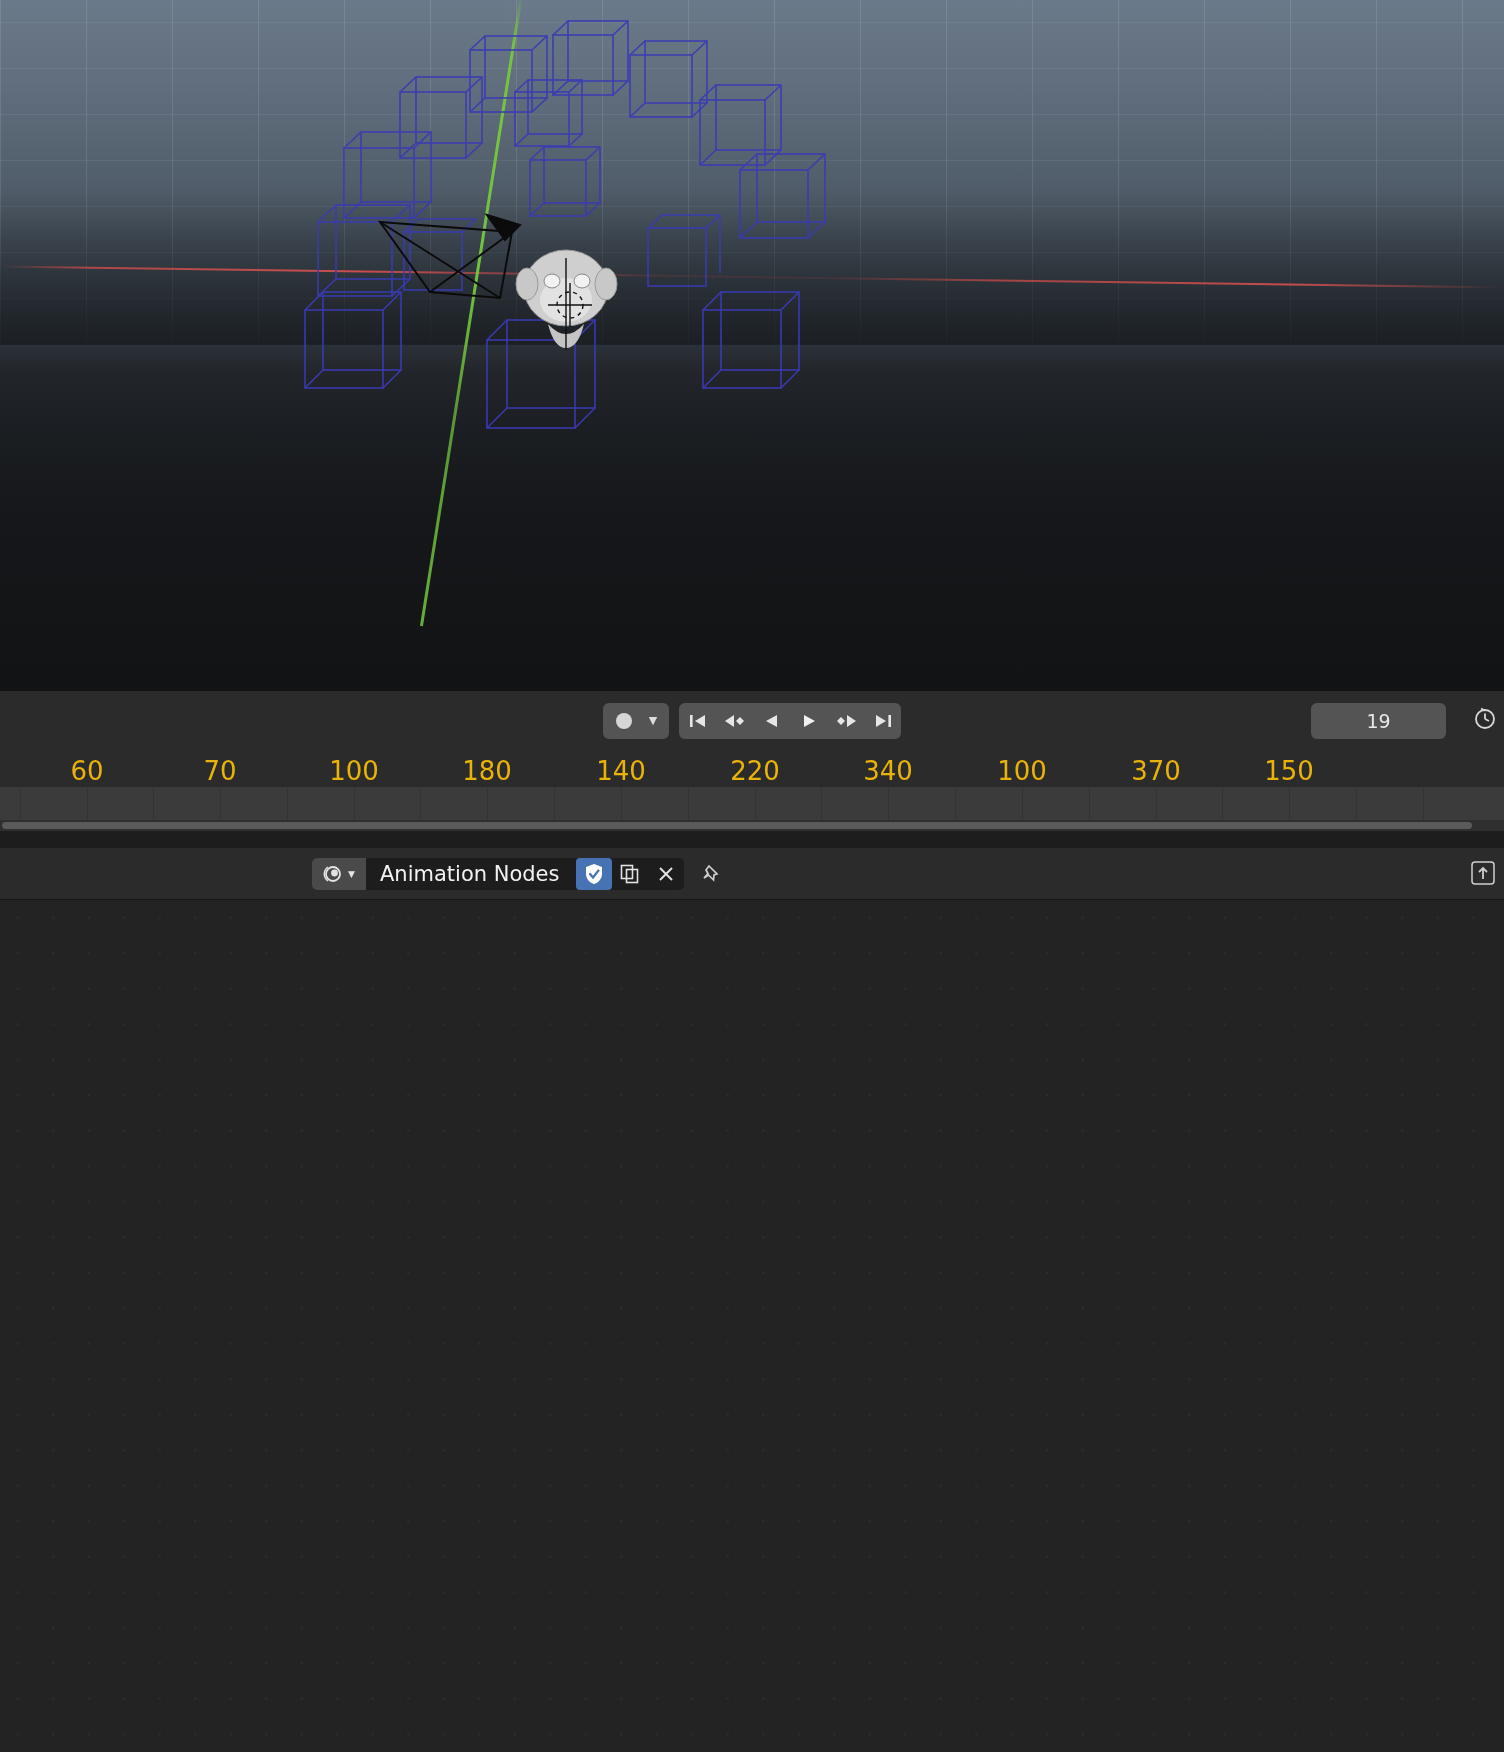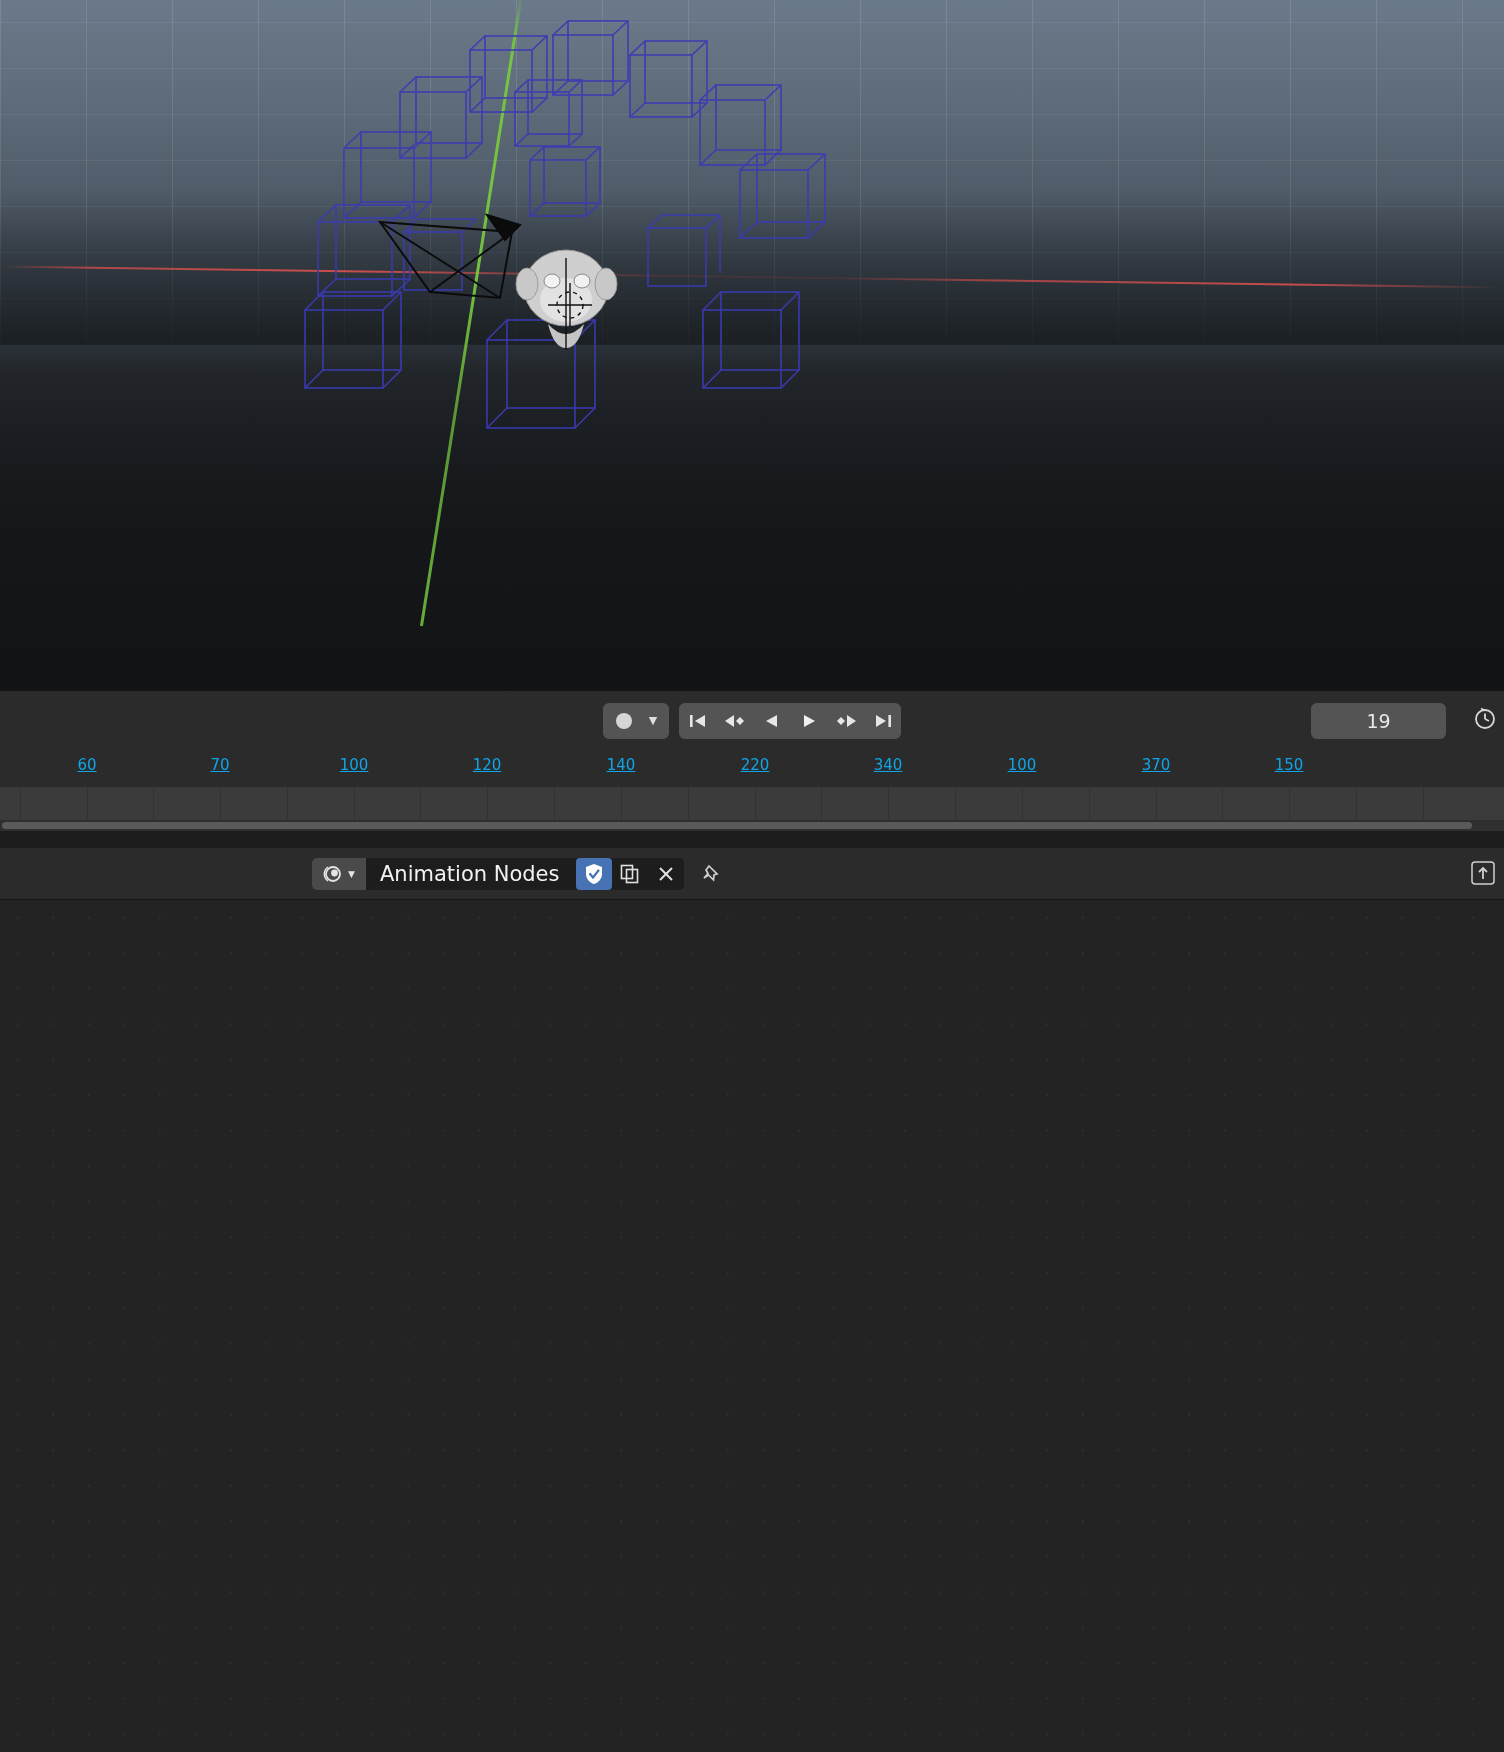--- a/index.html
+++ b/index.html
@@ -77,22 +77,22 @@
     position:absolute; right:58px; top:12px; width:135px; height:36px;
     background:#545454; border-radius:6px; color:#e8e8e8; font-size:19px;
     display:flex; align-items:center; justify-content:center;
   }
   .tb-clock { position:absolute; right:6px; top:14px; color:#d8d8d8; }
 
   .ruler {
     position:absolute; left:0; top:750px; width:1504px; height:48px;
     background:#2b2b2b; border-bottom:1px solid #1a1a1a;
   }
-  .ruler .tick { position:absolute; top:6px; color:#0ea5e9; font-size:15px;
-                 transform:translateX(-50%);text-decoration:underline; }
+  .ruler .tick { position:absolute; top:6px; color:#eab308; font-size:26px;
+                 transform:translateX(-50%); }
   .track-area {
     position:absolute; left:0; top:786px; width:1504px; height:45px;
     background:#3b3b3b; border-top:1px solid #2a2a2a;
   }
   .track-area .vline { position:absolute; top:0; width:1px; height:45px; background:#333; }
   .track-scrollbar {
     position:absolute; left:0; top:820px; width:1504px; height:11px; background:#2f2f2f;
   }
   .track-scrollbar .thumb {
     position:absolute; left:2px; top:2px; width:1470px; height:7px;
@@ -352,21 +352,21 @@
           <line x1="13" y1="14" x2="17" y2="16" stroke="#d8d8d8" stroke-width="1.8"></line>
           <line x1="9" y1="3.5" x2="13" y2="5.5" stroke="#d8d8d8" stroke-width="1.8"></line>
         </svg>
     </div>
   </div>
 
   <div class="ruler">
     <span class="tick" style="left:87px">60</span>
     <span class="tick" style="left:220px">70</span>
     <span class="tick" style="left:354px">100</span>
-    <span class="tick" style="left:487px">120</span>
+    <span class="tick" style="left:487px">180</span>
     <span class="tick" style="left:621px">140</span>
     <span class="tick" style="left:755px">220</span>
     <span class="tick" style="left:888px">340</span>
     <span class="tick" style="left:1022px">100</span>
     <span class="tick" style="left:1156px">370</span>
     <span class="tick" style="left:1289px">150</span>
   </div>
   <div class="track-area">
     <div class="vline" style="left:20px"></div>
       <div class="vline" style="left:87px"></div>

